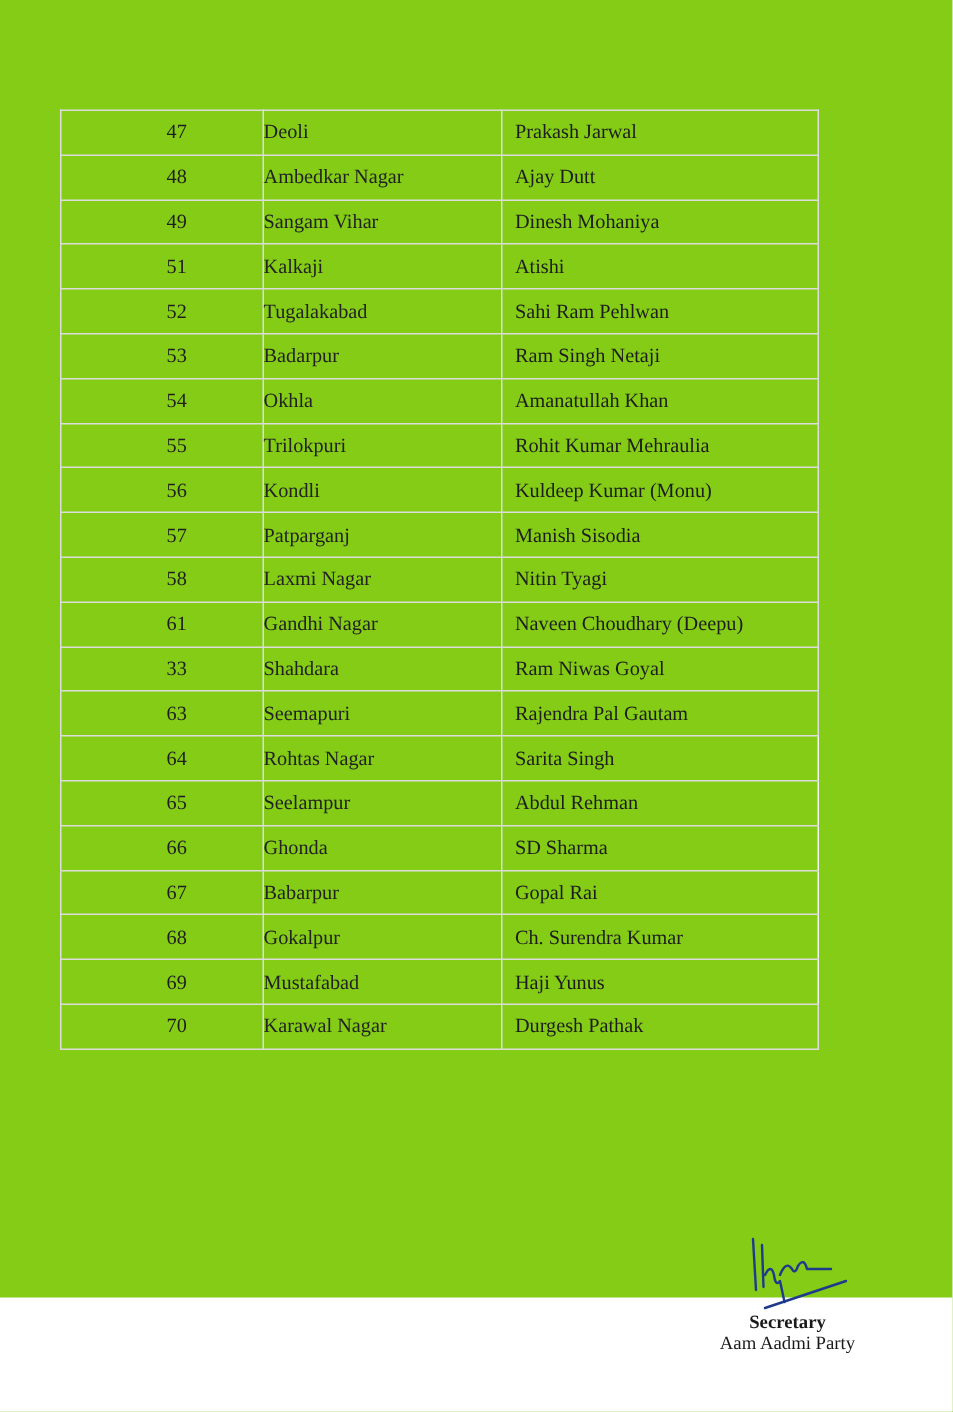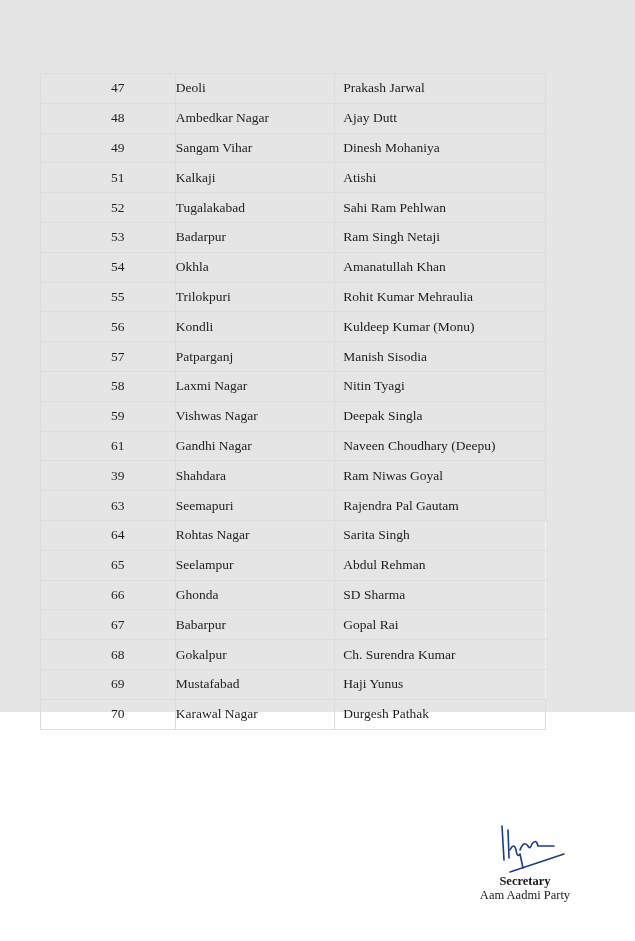--- a/index.html
+++ b/index.html
@@ -10,22 +10,22 @@
       overflow: hidden;
     }
     body {
       position: relative;
       font-family: "Liberation Serif", "DejaVu Serif", serif;
       color: #1a1a1a;
     }
     .page {
       position: absolute;
       left: 0; top: 0;
-      width: 635px; height: 712px;
-      background: #e5e5e5;
+      width: 635px; height: 865px;
+      background: #84cc16;
     }
     .candidate-table {
       position: absolute;
       left: 40px;
       top: 73px;
       width: 506px;
       border-collapse: collapse;
       font-size: 13.5px;
     }
     .candidate-table td {
@@ -138,31 +138,26 @@
         <td class="col-no">57</td>
         <td class="col-ac">Patparganj</td>
         <td class="col-name">Manish Sisodia</td>
       </tr>
       <tr>
         <td class="col-no">58</td>
         <td class="col-ac">Laxmi Nagar</td>
         <td class="col-name">Nitin Tyagi</td>
       </tr>
       <tr>
-        <td class="col-no">59</td>
-        <td class="col-ac">Vishwas Nagar</td>
-        <td class="col-name">Deepak Singla</td>
-      </tr>
-      <tr>
         <td class="col-no">61</td>
         <td class="col-ac">Gandhi Nagar</td>
         <td class="col-name">Naveen Choudhary (Deepu)</td>
       </tr>
       <tr>
-        <td class="col-no">39</td>
+        <td class="col-no">33</td>
         <td class="col-ac">Shahdara</td>
         <td class="col-name">Ram Niwas Goyal</td>
       </tr>
       <tr>
         <td class="col-no">63</td>
         <td class="col-ac">Seemapuri</td>
         <td class="col-name">Rajendra Pal Gautam</td>
       </tr>
       <tr class="faded">
         <td class="col-no">64</td>

